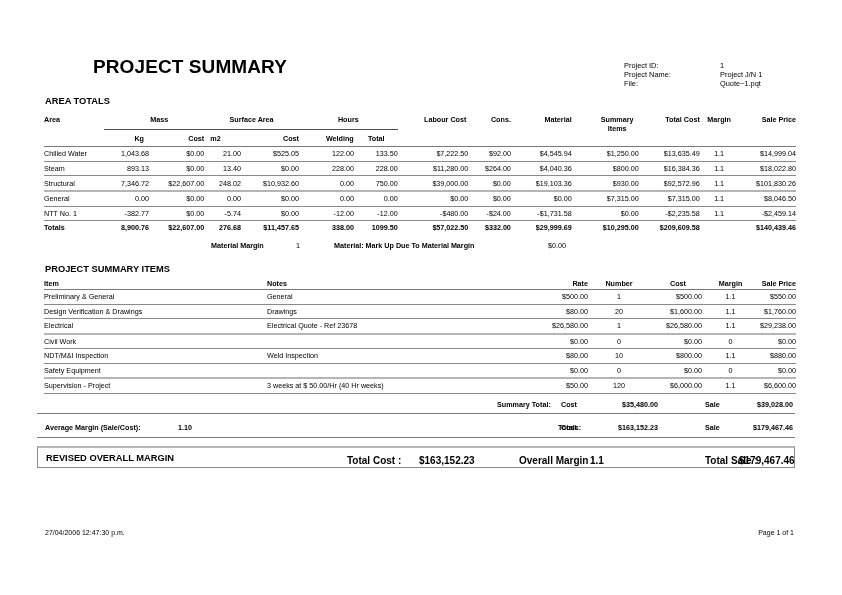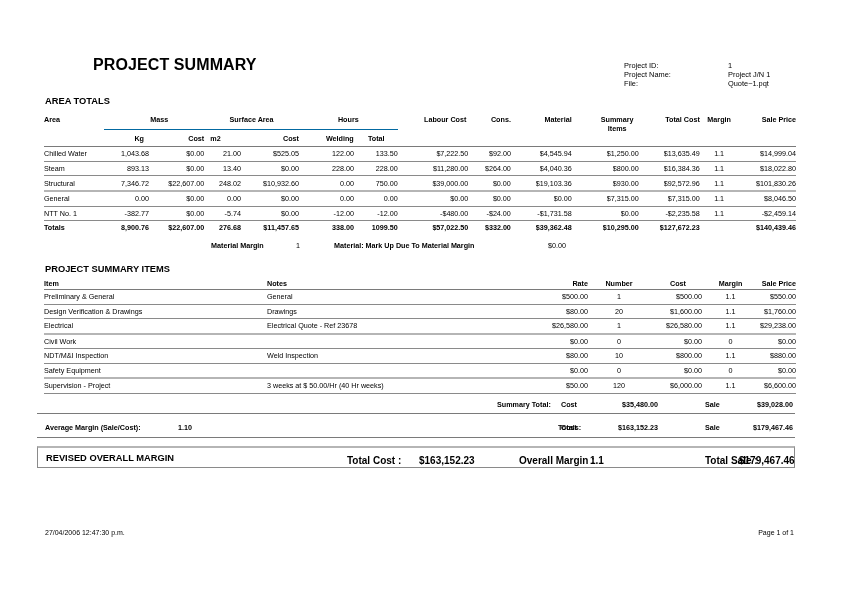--- a/index.html
+++ b/index.html
@@ -2,24 +2,24 @@
 <html><head>
 <meta charset="utf-8">
 <style>
   html, body { margin: 0; padding: 0; background: #ffffff; }
   body {
     width: 842px; height: 595px; position: relative; overflow: hidden;
     font-family: "Liberation Sans", sans-serif; color: #000;
     font-size: 7.2px;
   }
   .abs { position: absolute; }
-  .title { left: 45px; top: 56px; font-size: 16px; font-weight: bold; letter-spacing: 0.1px; padding-left: 48px; }
+  .title { left: 45px; top: 56px; font-size: 19px; font-weight: bold; letter-spacing: 0.1px; padding-left: 48px; }
   .meta { left: 624px; top: 61px; font-size: 7.4px; line-height: 9.2px; }
   .meta .row { display: flex; }
-  .meta .k { width: 104px; }
+  .meta .k { width: 96px; }
   .sec { font-size: 9.3px; font-weight: bold; }
   .hdr { font-weight: bold; }
   table { border-collapse: collapse; position: absolute; font-size: 7.2px; }
   td, th { padding: 0; white-space: nowrap; }
   th { font-weight: bold; }
 
   
   #area { left: 44px; top: 113px; width: 752px; }
   #area .r { text-align: right; }
   #area .c { text-align: center; }
@@ -200,23 +200,23 @@
   <tr class="tot">
     <td>Totals</td>
     <td class="r">8,900.76</td>
     <td class="r">$22,607.00</td>
     <td class="r">276.68</td>
     <td class="r">$11,457.65</td>
     <td class="r">338.00</td>
     <td class="r">1099.50</td>
     <td class="r">$57,022.50</td>
     <td class="r">$332.00</td>
-    <td class="r">$39,362.48</td>
+    <td class="r">$29,999.69</td>
     <td class="r">$10,295.00</td>
-    <td class="r">$127,672.23</td>
+    <td class="r">$209,609.58</td>
     <td class="c"></td>
     <td class="r">$140,439.46</td>
   </tr>
 </tbody>
   </table>
 
 <div class="abs mm hdr" style="left:211px;">Material Margin</div>
 <div class="abs mm" style="left:296px;">1</div>
 <div class="abs mm hdr" style="left:334px;">Material: Mark Up Due To Material Margin</div>
 <div class="abs mm" style="left:548px;">$0.00</div>

